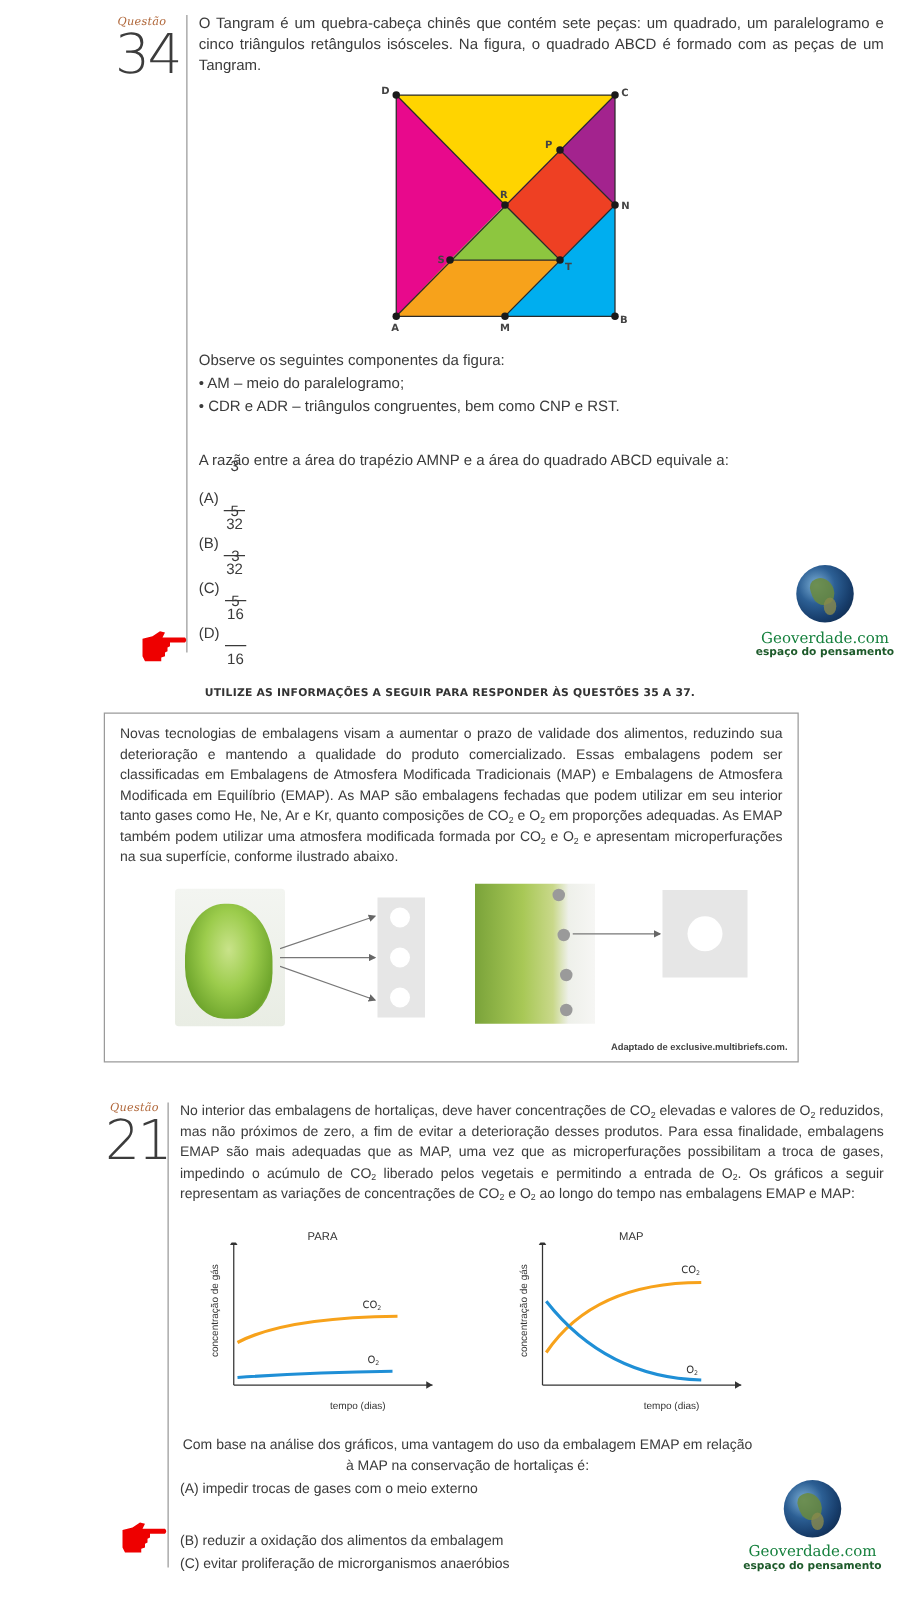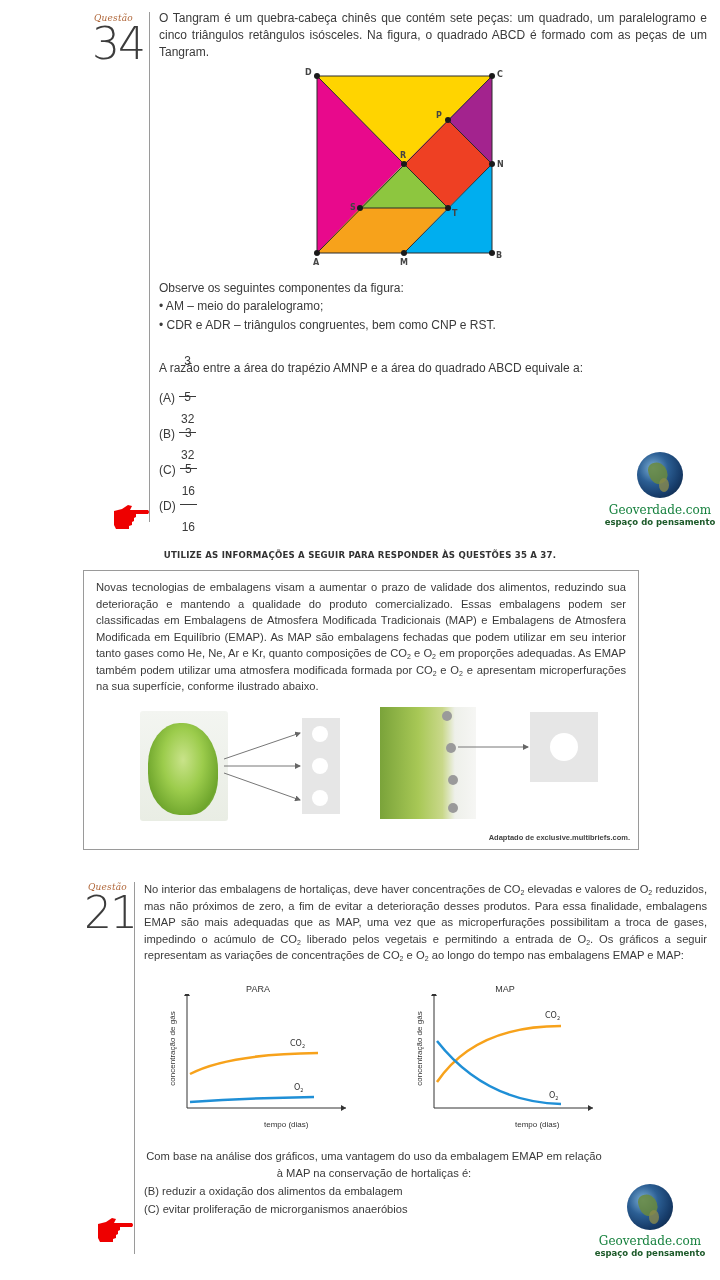--- a/index.html
+++ b/index.html
@@ -16,21 +16,21 @@
     font-family: "DejaVu Sans", sans-serif; font-weight: 200; font-size: 44px; color: #3c3c3c;
     line-height: 1; letter-spacing: -2px;
   }
   .vline { background: #9a9a9a; width: 1px; }
   .para { font-size: 12px; line-height: 17px; color: #3a3a3a; text-align: justify; }
   .para-sm { font-size: 11.2px; line-height: 16.5px; color: #3a3a3a; text-align: justify; }
   sub { font-size: 7px; vertical-align: -2px; line-height: 0; }
   .option { font-size: 12px; color: #3a3a3a; display: flex; align-items: center; height: 36px; }
   .frac { display: inline-flex; flex-direction: column; align-items: center; margin-left: 4px; font-size: 12px; line-height: 13px; }
   .frac .num { padding: 0 2px; }
-  .frac .den { border-top: 1px solid #3a3a3a; padding: 16px 2px; margin-top: 28px; }
+  .frac .den { border-top: 1px solid #3a3a3a; padding: 4px 2px; margin-top: 28px; }
   .bullet { font-size: 12px; line-height: 19px; }
   .instr { font-family: "DejaVu Sans", sans-serif; font-weight: bold; font-size: 8.6px; color: #333; letter-spacing: 0.2px; }
   .textbox { border: 1.5px solid #9a9a9a; background: #fff; }
   .hand { width: 38px; height: 28px; }
   .logo-text { font-family: "DejaVu Serif", serif; font-size: 12px; color: #15803d; text-align: center; }
   .logo-sub { font-family: "DejaVu Sans", sans-serif; font-weight: bold; font-size: 8.5px; color: #1d5a2a; text-align: center; }
   .globe {
     width: 46px; height: 46px; border-radius: 50%;
     background: radial-gradient(circle at 35% 35%, #7db0d6 0%, #2c5f94 35%, #173d6b 65%, #0a1c34 100%);
     position: relative; overflow: hidden; margin: 0 auto;
@@ -224,21 +224,22 @@
     <path d="M12,47 Q60,108 136,110" stroke="#1f8fd6" stroke-width="2.5" fill="none"></path>
     <text x="120" y="24" font-size="8" fill="#333" font-family="DejaVu Sans, sans-serif">CO<tspan font-size="5" dy="2">2</tspan></text>
     <text x="124" y="104" font-size="8" fill="#333" font-family="DejaVu Sans, sans-serif">O<tspan font-size="5" dy="2">2</tspan></text>
   </svg>
   <div class="abs chart-axislabel" style="left:100px; top:136px;">tempo (dias)</div>
 </div>
 
 <div class="abs para-sm" style="left:144px; top:1148px; width:460px; text-align:center;">Com base na análise dos gráficos, uma vantagem do uso da embalagem EMAP em relação à MAP na conservação de hortaliças é:</div>
 
 <div class="abs" style="left:144px; top:1182px;">
-  <div class="para-sm" style="line-height:18px;">(B) reduzir a oxidação dos alimentos da embalagem</div>
+  <div class="para-sm" style="line-height:18px;">(A) impedir trocas de gases com o meio externo</div>
+  <div class="para-sm" style="line-height:18px;margin-top:24px;">(B) reduzir a oxidação dos alimentos da embalagem</div>
   <div class="para-sm" style="line-height:18px;">(C) evitar proliferação de microrganismos anaeróbios</div>
 </div>
 
 <div class="abs hand" style="left:96px; top:1216px;">
   <svg width="38" height="28" viewBox="0 0 38 28">
     <path d="M2,8 L10,6 L16,2 L20,3 L18,7 L36,7 Q38,9 36,11 L24,11 L24,14 L22,15 L22,18 L20,19 L20,22 L17,23 L17,26 L4,26 L2,22 Z" fill="#ee0000"></path>
   </svg>
 </div>
 
 <div class="abs" style="left:590px; top:1184px; width:120px;">

